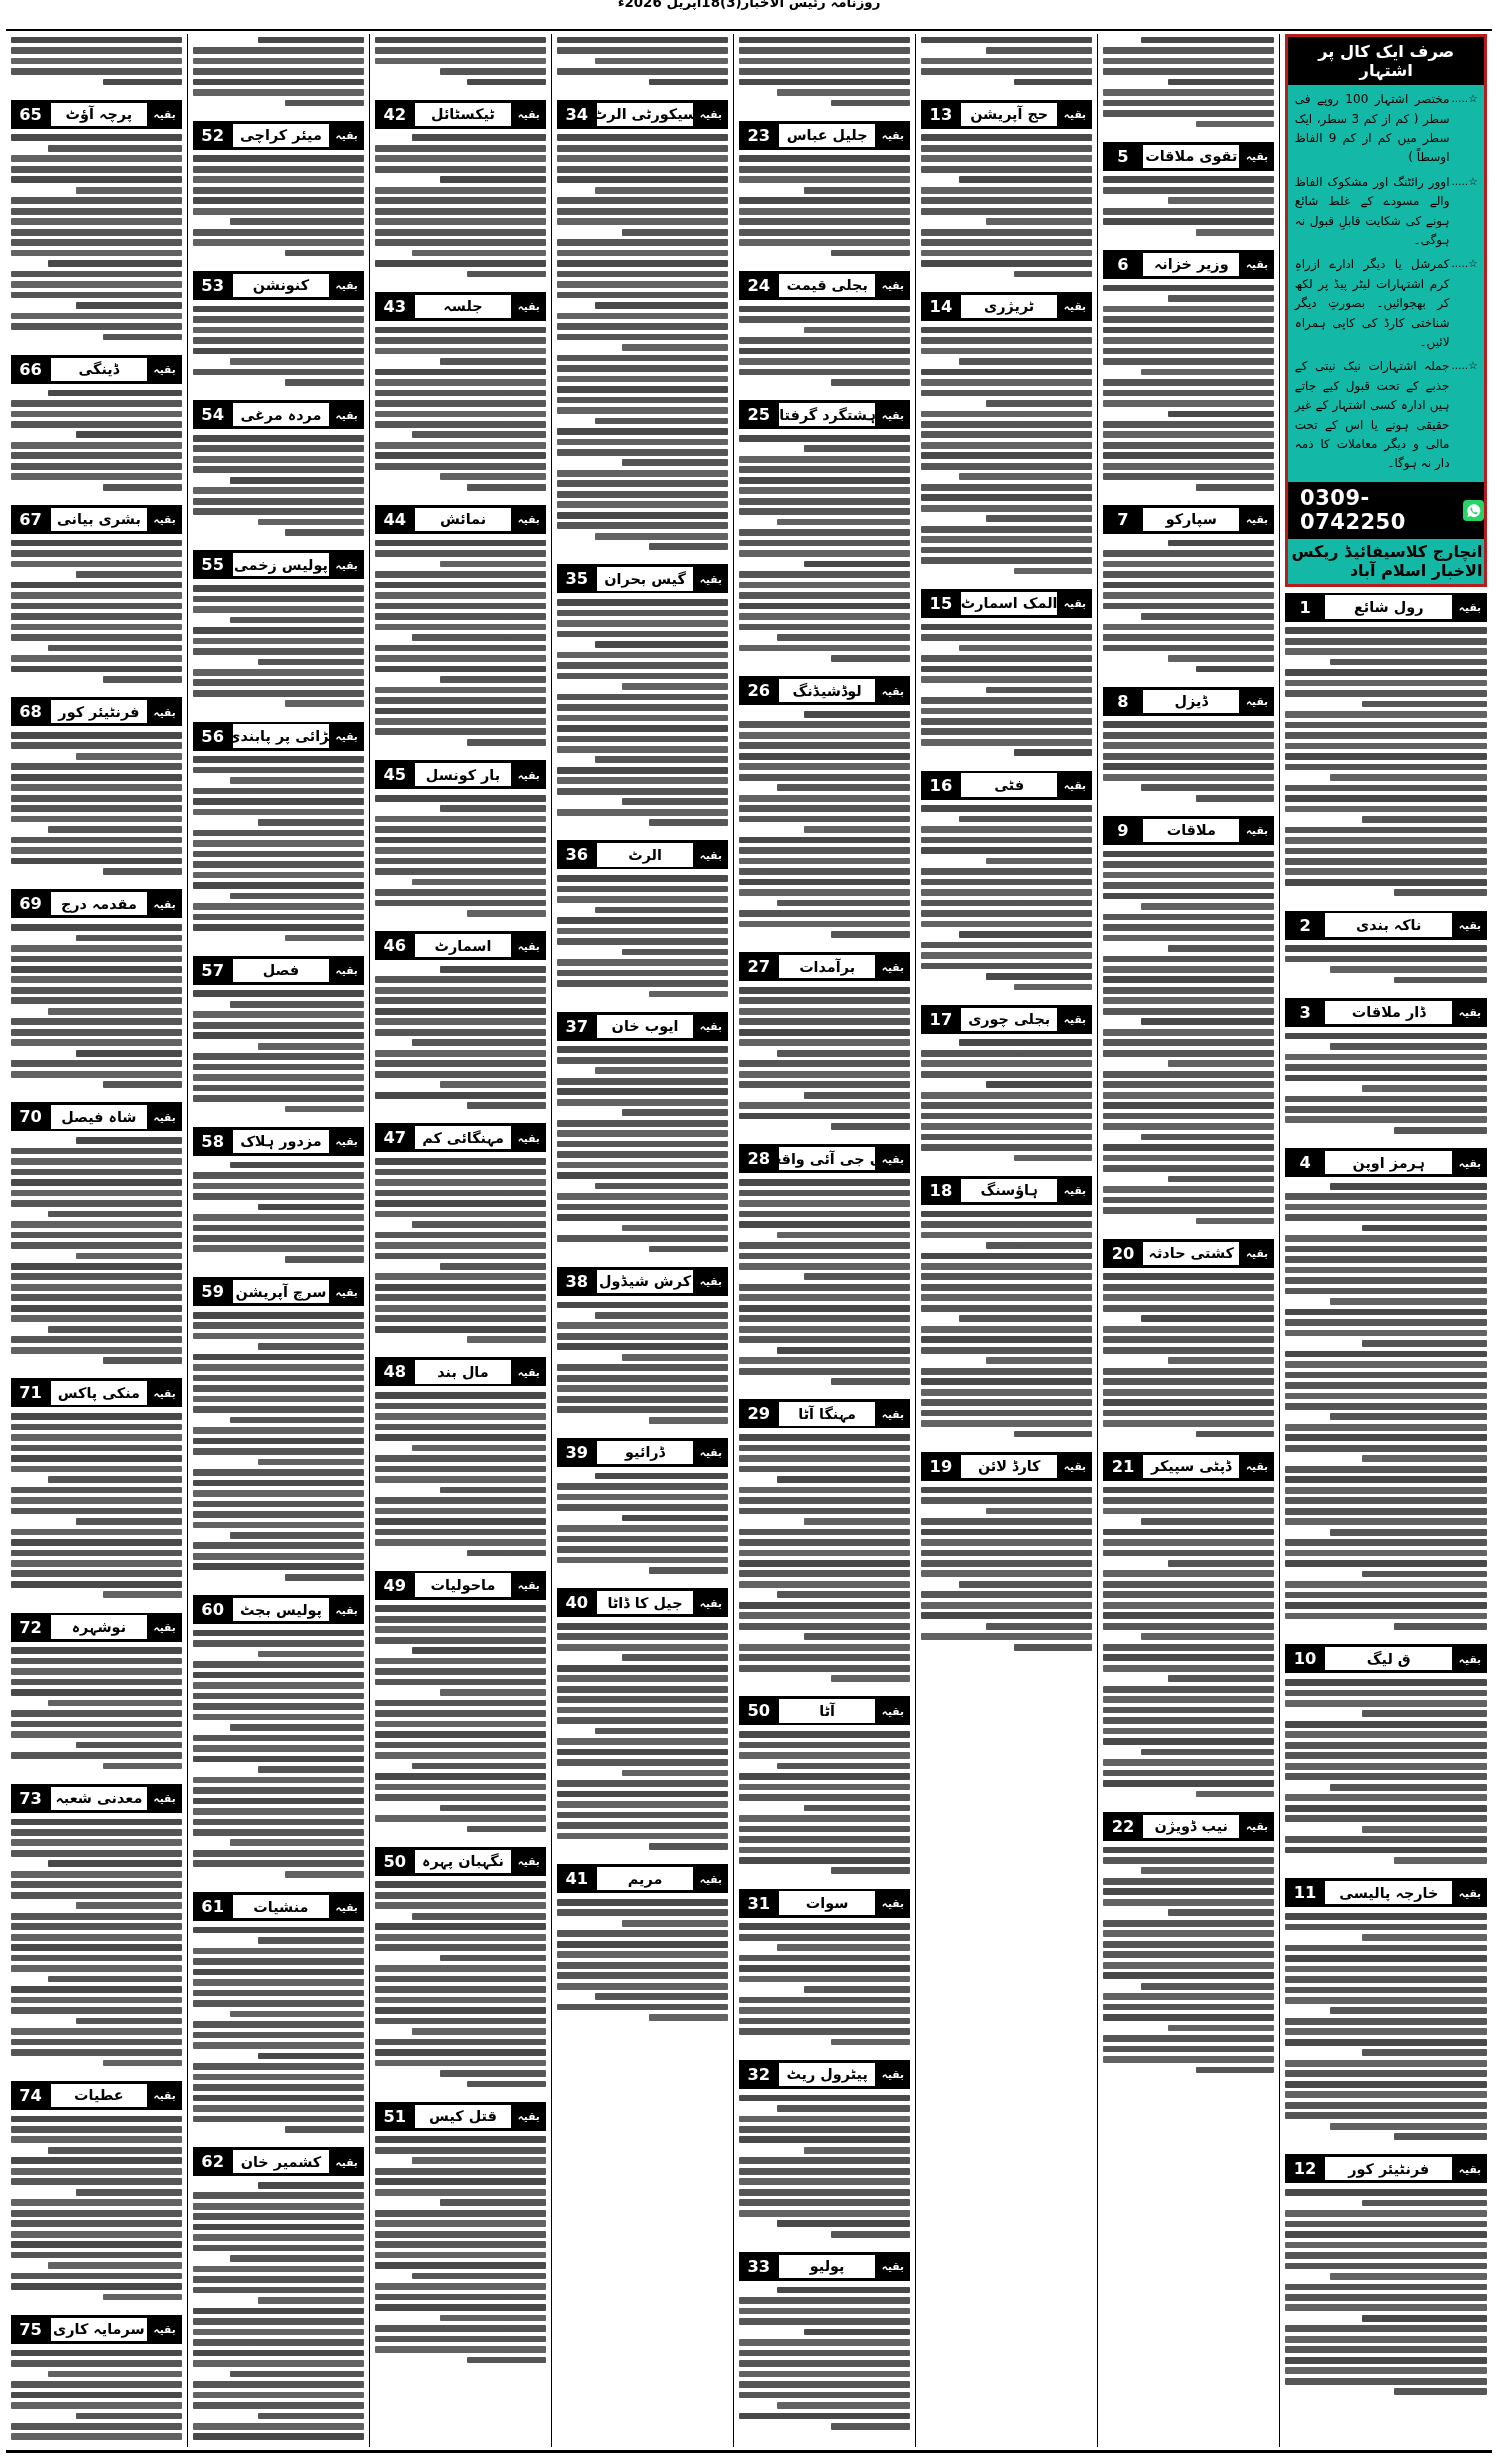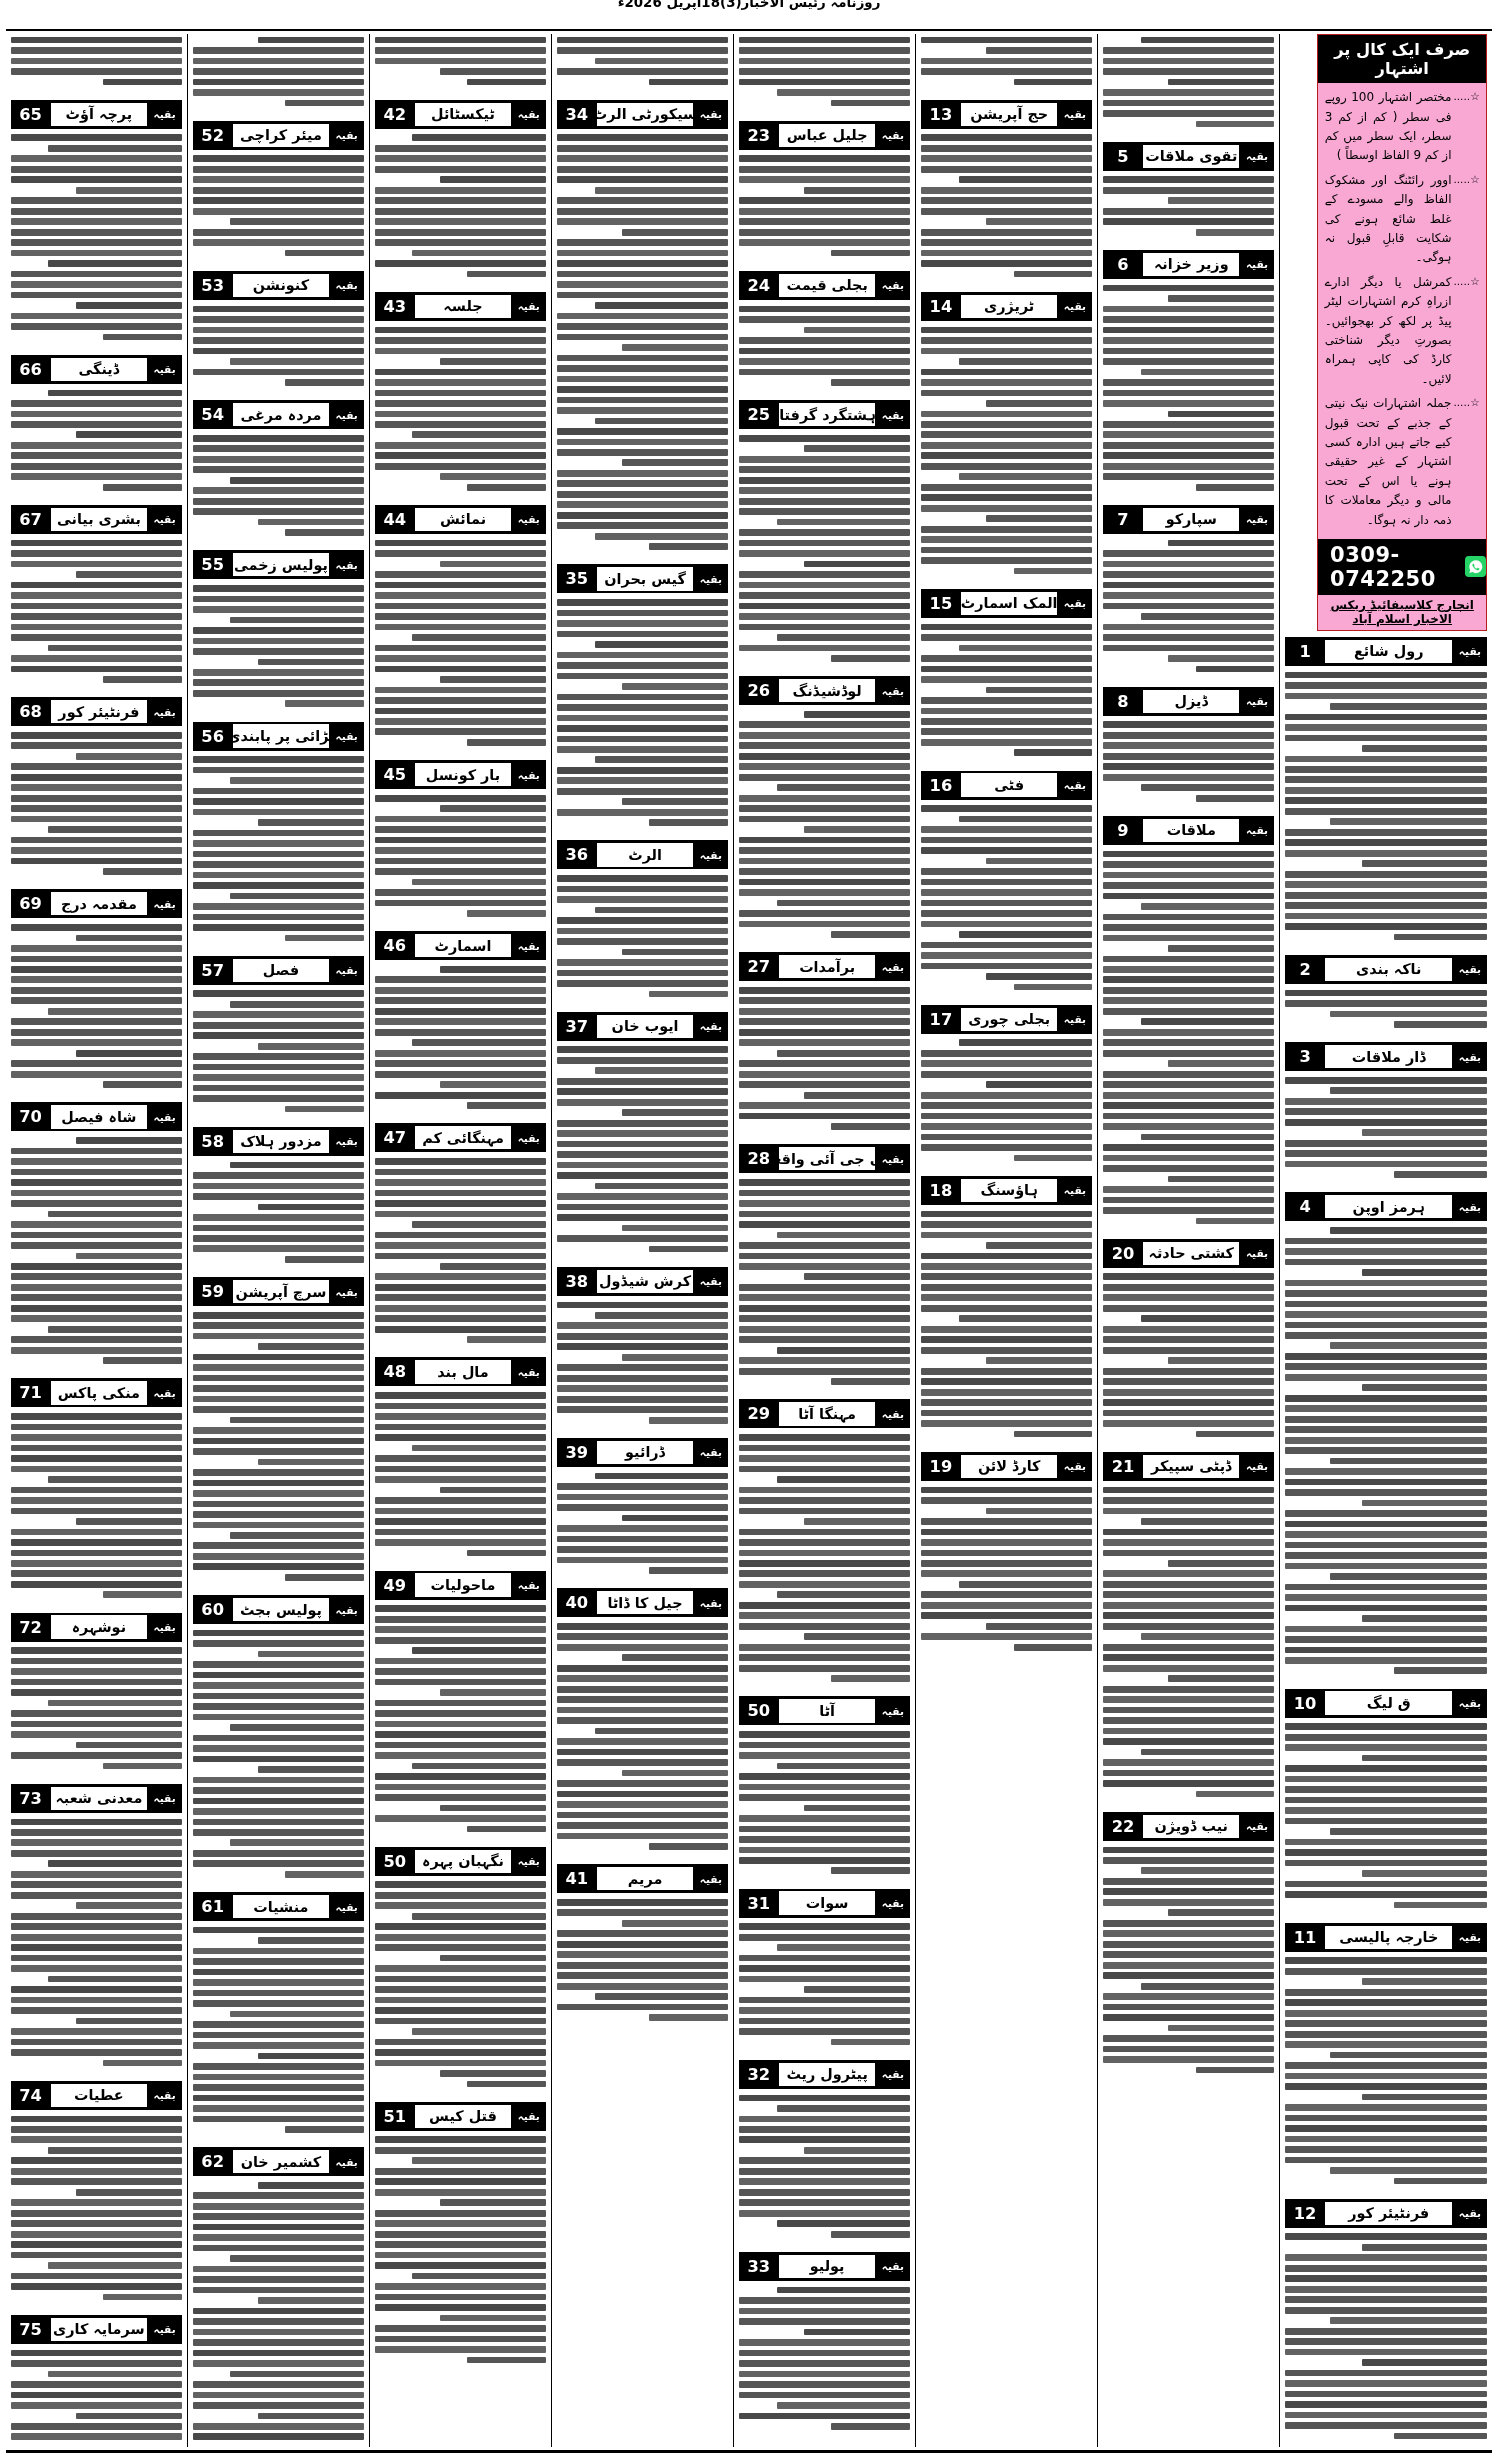--- a/index.html
+++ b/index.html
@@ -93,24 +93,23 @@
     background:#000;
     color:#fff;
     display:flex;align-items:center;justify-content:center;
     font-size:16.3px; font-weight:bold;
     font-family:"DejaVu Sans","Liberation Sans",sans-serif;
     direction:ltr;
   }
 
   
   .ad-panel{
-    border:1px solid #b91c1c;
+    border:3px solid #b91c1c;
     margin-bottom:3.8px;
-    background:#f9a8d4;
-    margin-left:32px;
+    background:#14b8a6;
   }
   .ad-panel .ap-head{
     background:#000;
     color:#fff;
     text-align:center;
     font-size:16.3px;
     font-weight:bold;
     padding:4.8px 3.8px 5.8px 3.8px;
     letter-spacing:0.5px;
   }
@@ -140,21 +139,21 @@
   .ap-wa .wa-icon{
     width:21px;height:21px;border-radius:3.8px;background:#25D366;
     display:flex;align-items:center;justify-content:center;
     flex:0 0 21px;
   }
   .ap-wa .wa-num{
     color:#fff;font-size:21px;font-weight:bold;letter-spacing:0.5px;
     direction:ltr; font-family:"DejaVu Sans",sans-serif;padding-left:12px;
   }
   .ap-foot{
-    text-align:center;font-size:12px;padding:2.9px 1.9px 3.8px 1.9px;font-weight:bold;text-decoration:underline;
+    font-size:16px;padding:2.9px 1.9px 3.8px 1.9px;font-weight:bold;
   }
 
   #rule-bottom{ height:2.9px; background:#000; margin:2.9px 5.8px 0 5.8px; }
 </style>
 </head>
 <body>
 
 <div id="masthead">
   <span class="mh-text">روزنامہ رئیس الاخبار(3)18اپریل 2026ء</span>
 </div>

